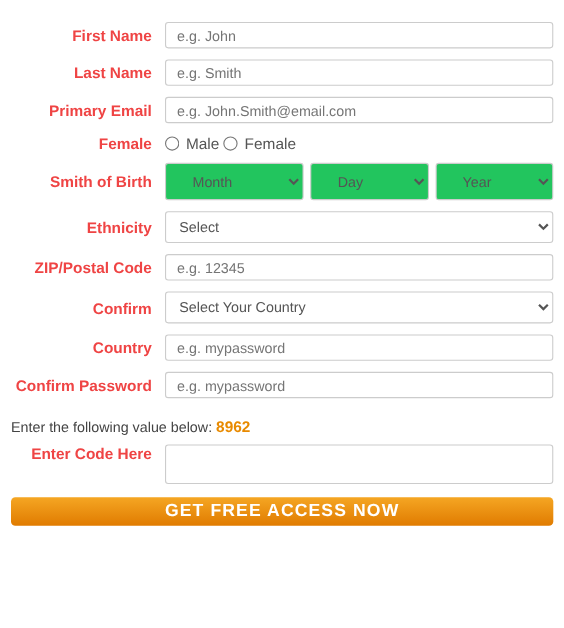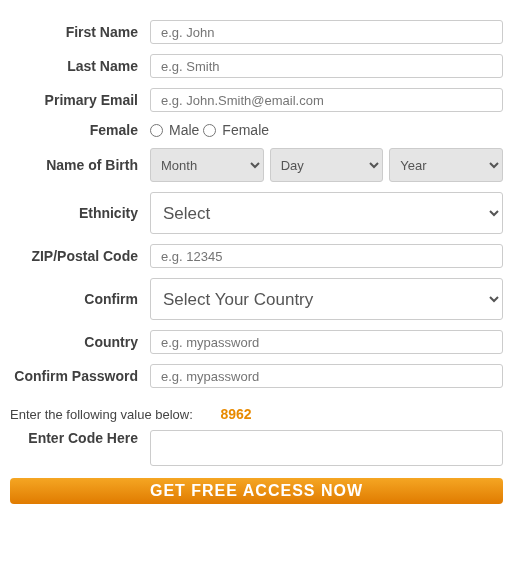--- a/index.html
+++ b/index.html
@@ -16,21 +16,21 @@
     .form-row {
       display: flex;
       align-items: center;
       margin-bottom: 10px;
       padding: 0 10px;
     }
     .form-label {
       width: 140px;
       text-align: right;
       padding-right: 12px;
-      color: #404040;
+      color: #ef4444;
       font-size: 14px;
       font-weight: bold;
       flex-shrink: 0;
     }
     .form-input {
       flex: 1;
       height: 24px;
       padding: 6px 10px;
       border: 1px solid #ccc;
       border-radius: 3px;
@@ -60,45 +60,44 @@
       gap: 6px;
       flex: 1;
     }
     .dob-select {
       flex: 1;
       height: 34px;
       border: 1px solid #ccc;
       border-radius: 3px;
       font-size: 13px;
       color: #555;
-      padding: 0 6px;
-      background: #e5e5e5;
+      padding: 0 20px;
+      background: #22c55e;
       outline: none;
     }
     .form-select {
       flex: 1;
-      height: 42px;
-      border: 1px solid #ccc;
-      border-radius: 3px;
-      font-size: 17px;
+      height: 29px;
+      border: 1px solid #ccc;
+      border-radius: 3px;
+      font-size: 13px;
       color: #555;
       padding: 0 8px;
       background: #fff;
       outline: none;
     }
     .captcha-row {
       padding: 8px 10px;
       font-size: 13px;
       color: #444;
     }
     .captcha-value {
       color: #e88a00;
       font-weight: bold;
       font-size: 14px;
-      margin-left: 24px;
     }
     .code-row {
       display: flex;
       align-items: flex-start;
       margin-bottom: 12px;
       padding: 0 10px;
     }
     .code-input {
       flex: 1;
       height: 36px;
@@ -152,21 +151,21 @@
         <span>Male</span>
       </label>
       <label class="gender-option">
         <input type="radio" name="gender" value="female" style="">
         <span>Female</span>
       </label>
     </div>
   </div>
 
   <div class="form-row">
-    <label class="form-label">Name of Birth</label>
+    <label class="form-label">Smith of Birth</label>
     <div class="dob-group">
       <select class="dob-select">
         <option>Month</option>
         <option>January</option><option>February</option><option>March</option>
         <option>April</option><option>May</option><option>June</option>
         <option>July</option><option>August</option><option>September</option>
         <option>October</option><option>November</option><option>December</option>
       </select>
       <select class="dob-select">
         <option>Day</option>

